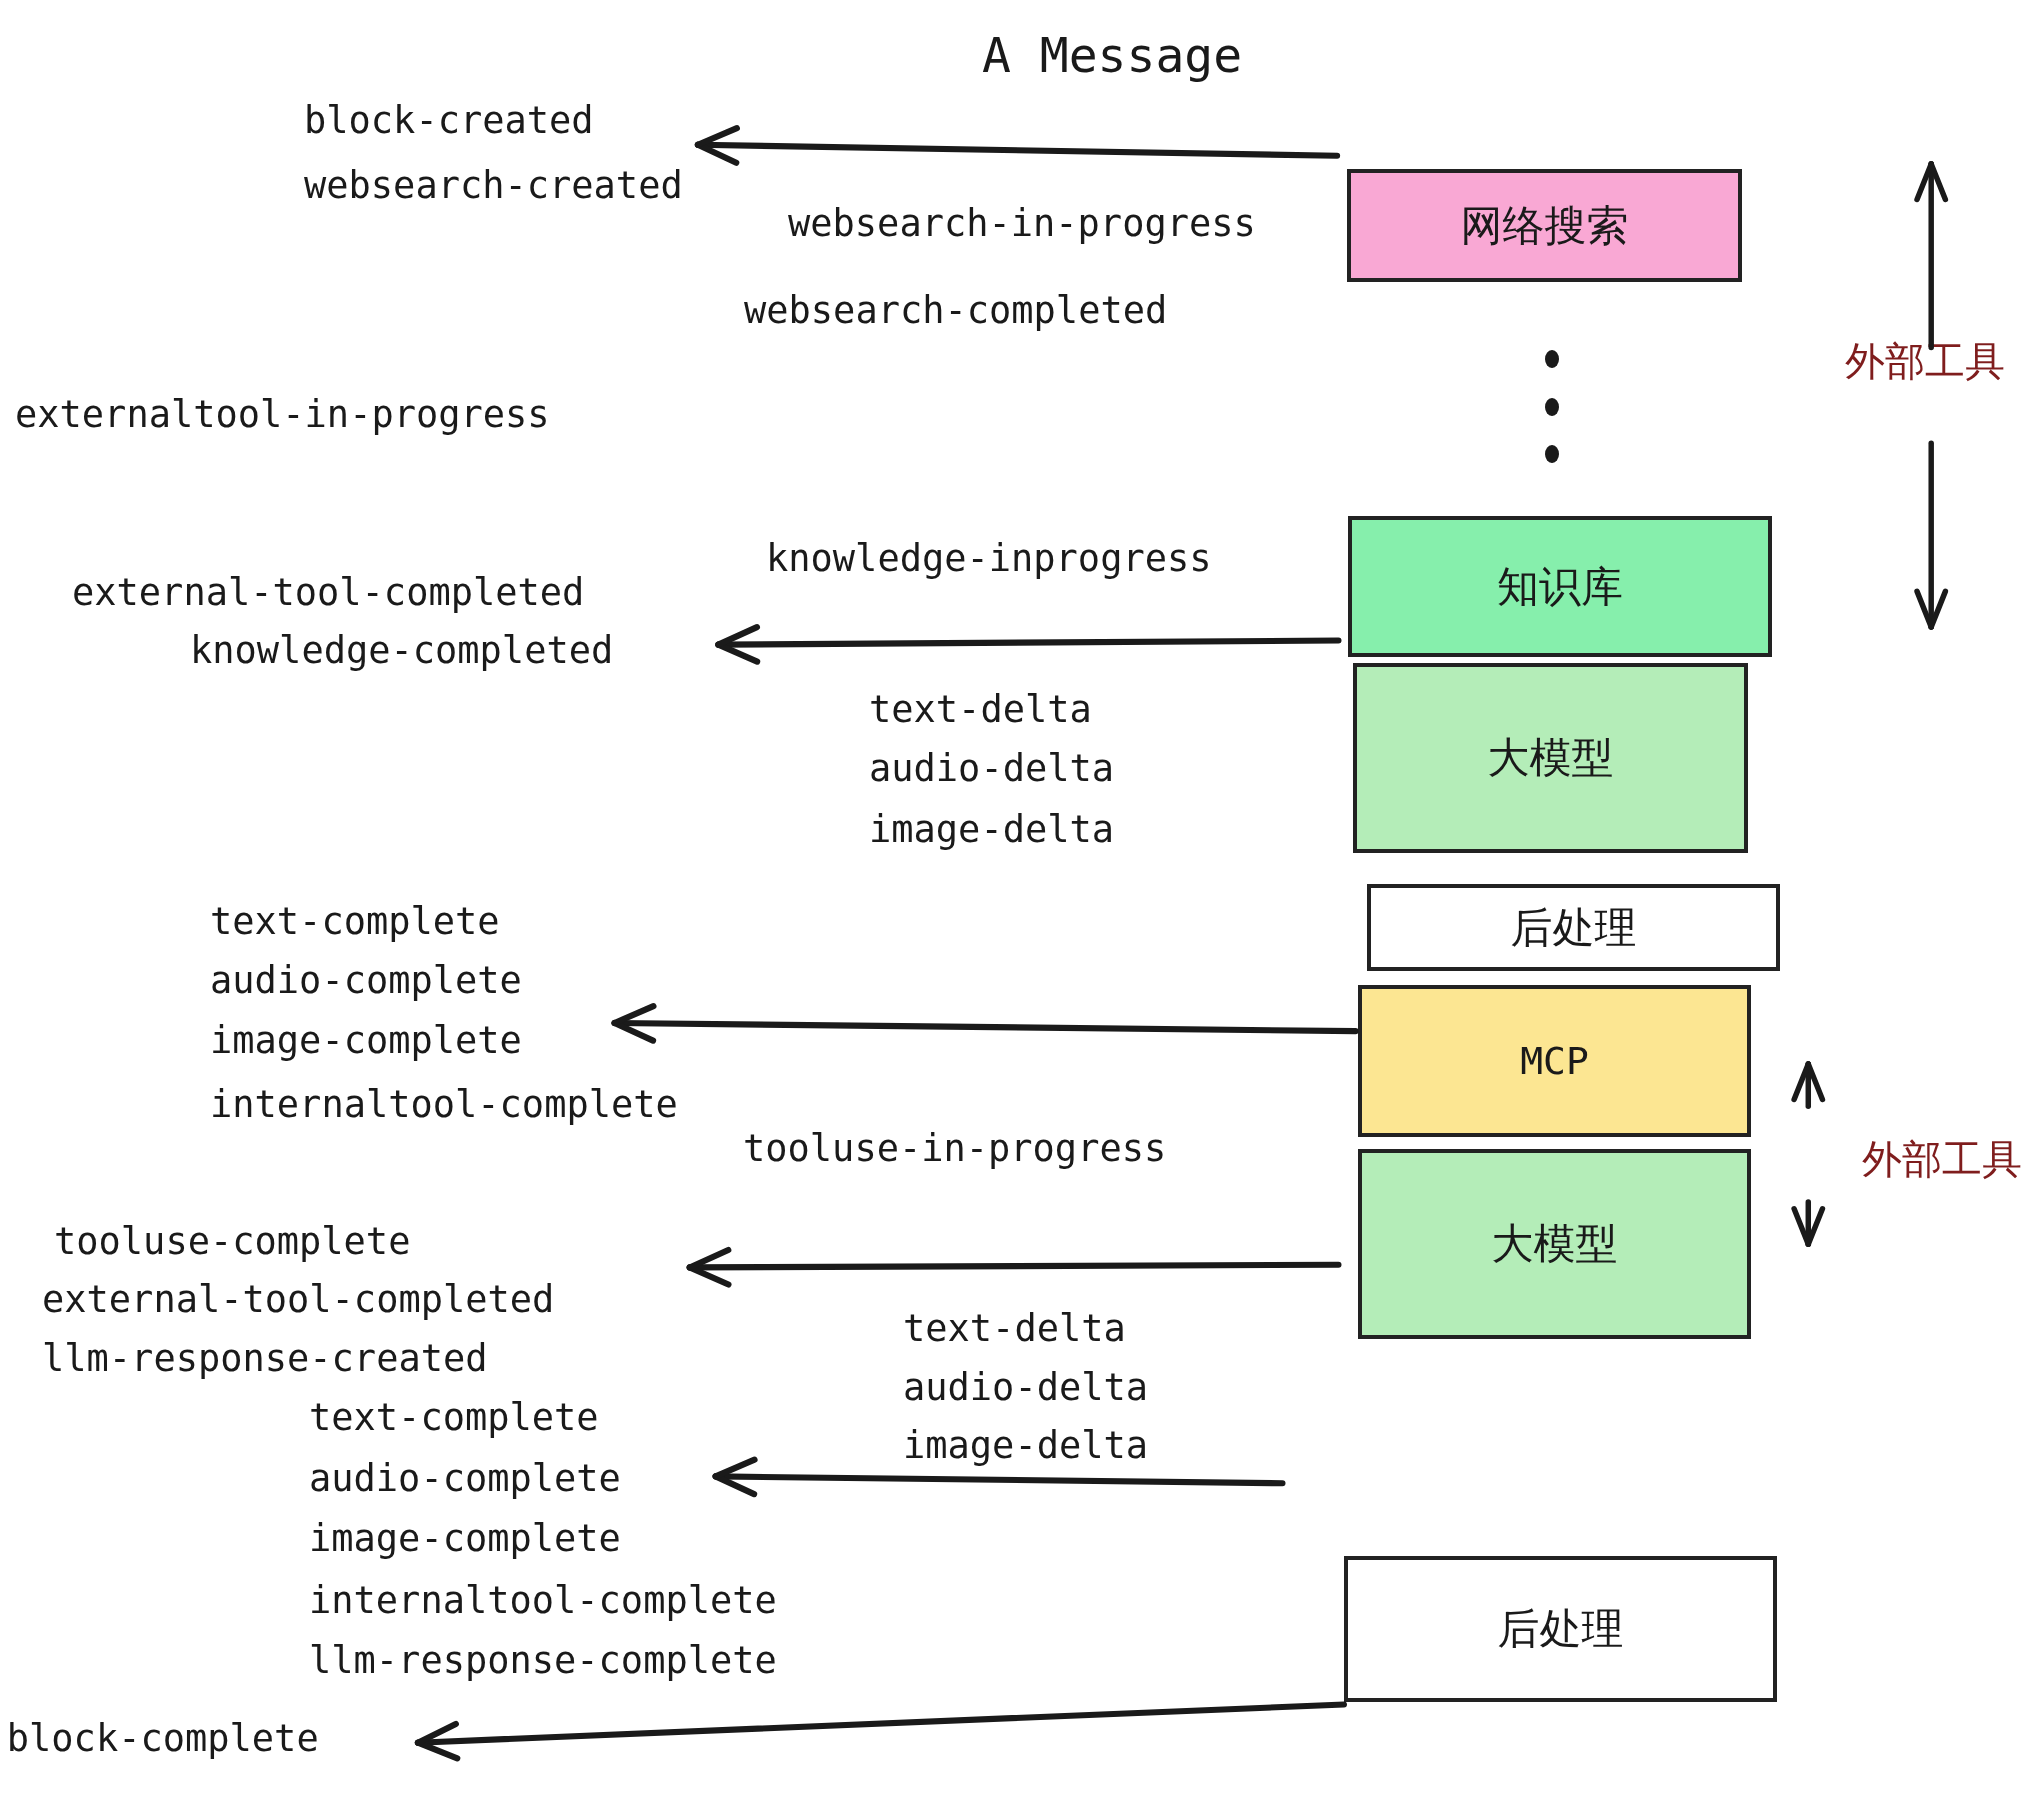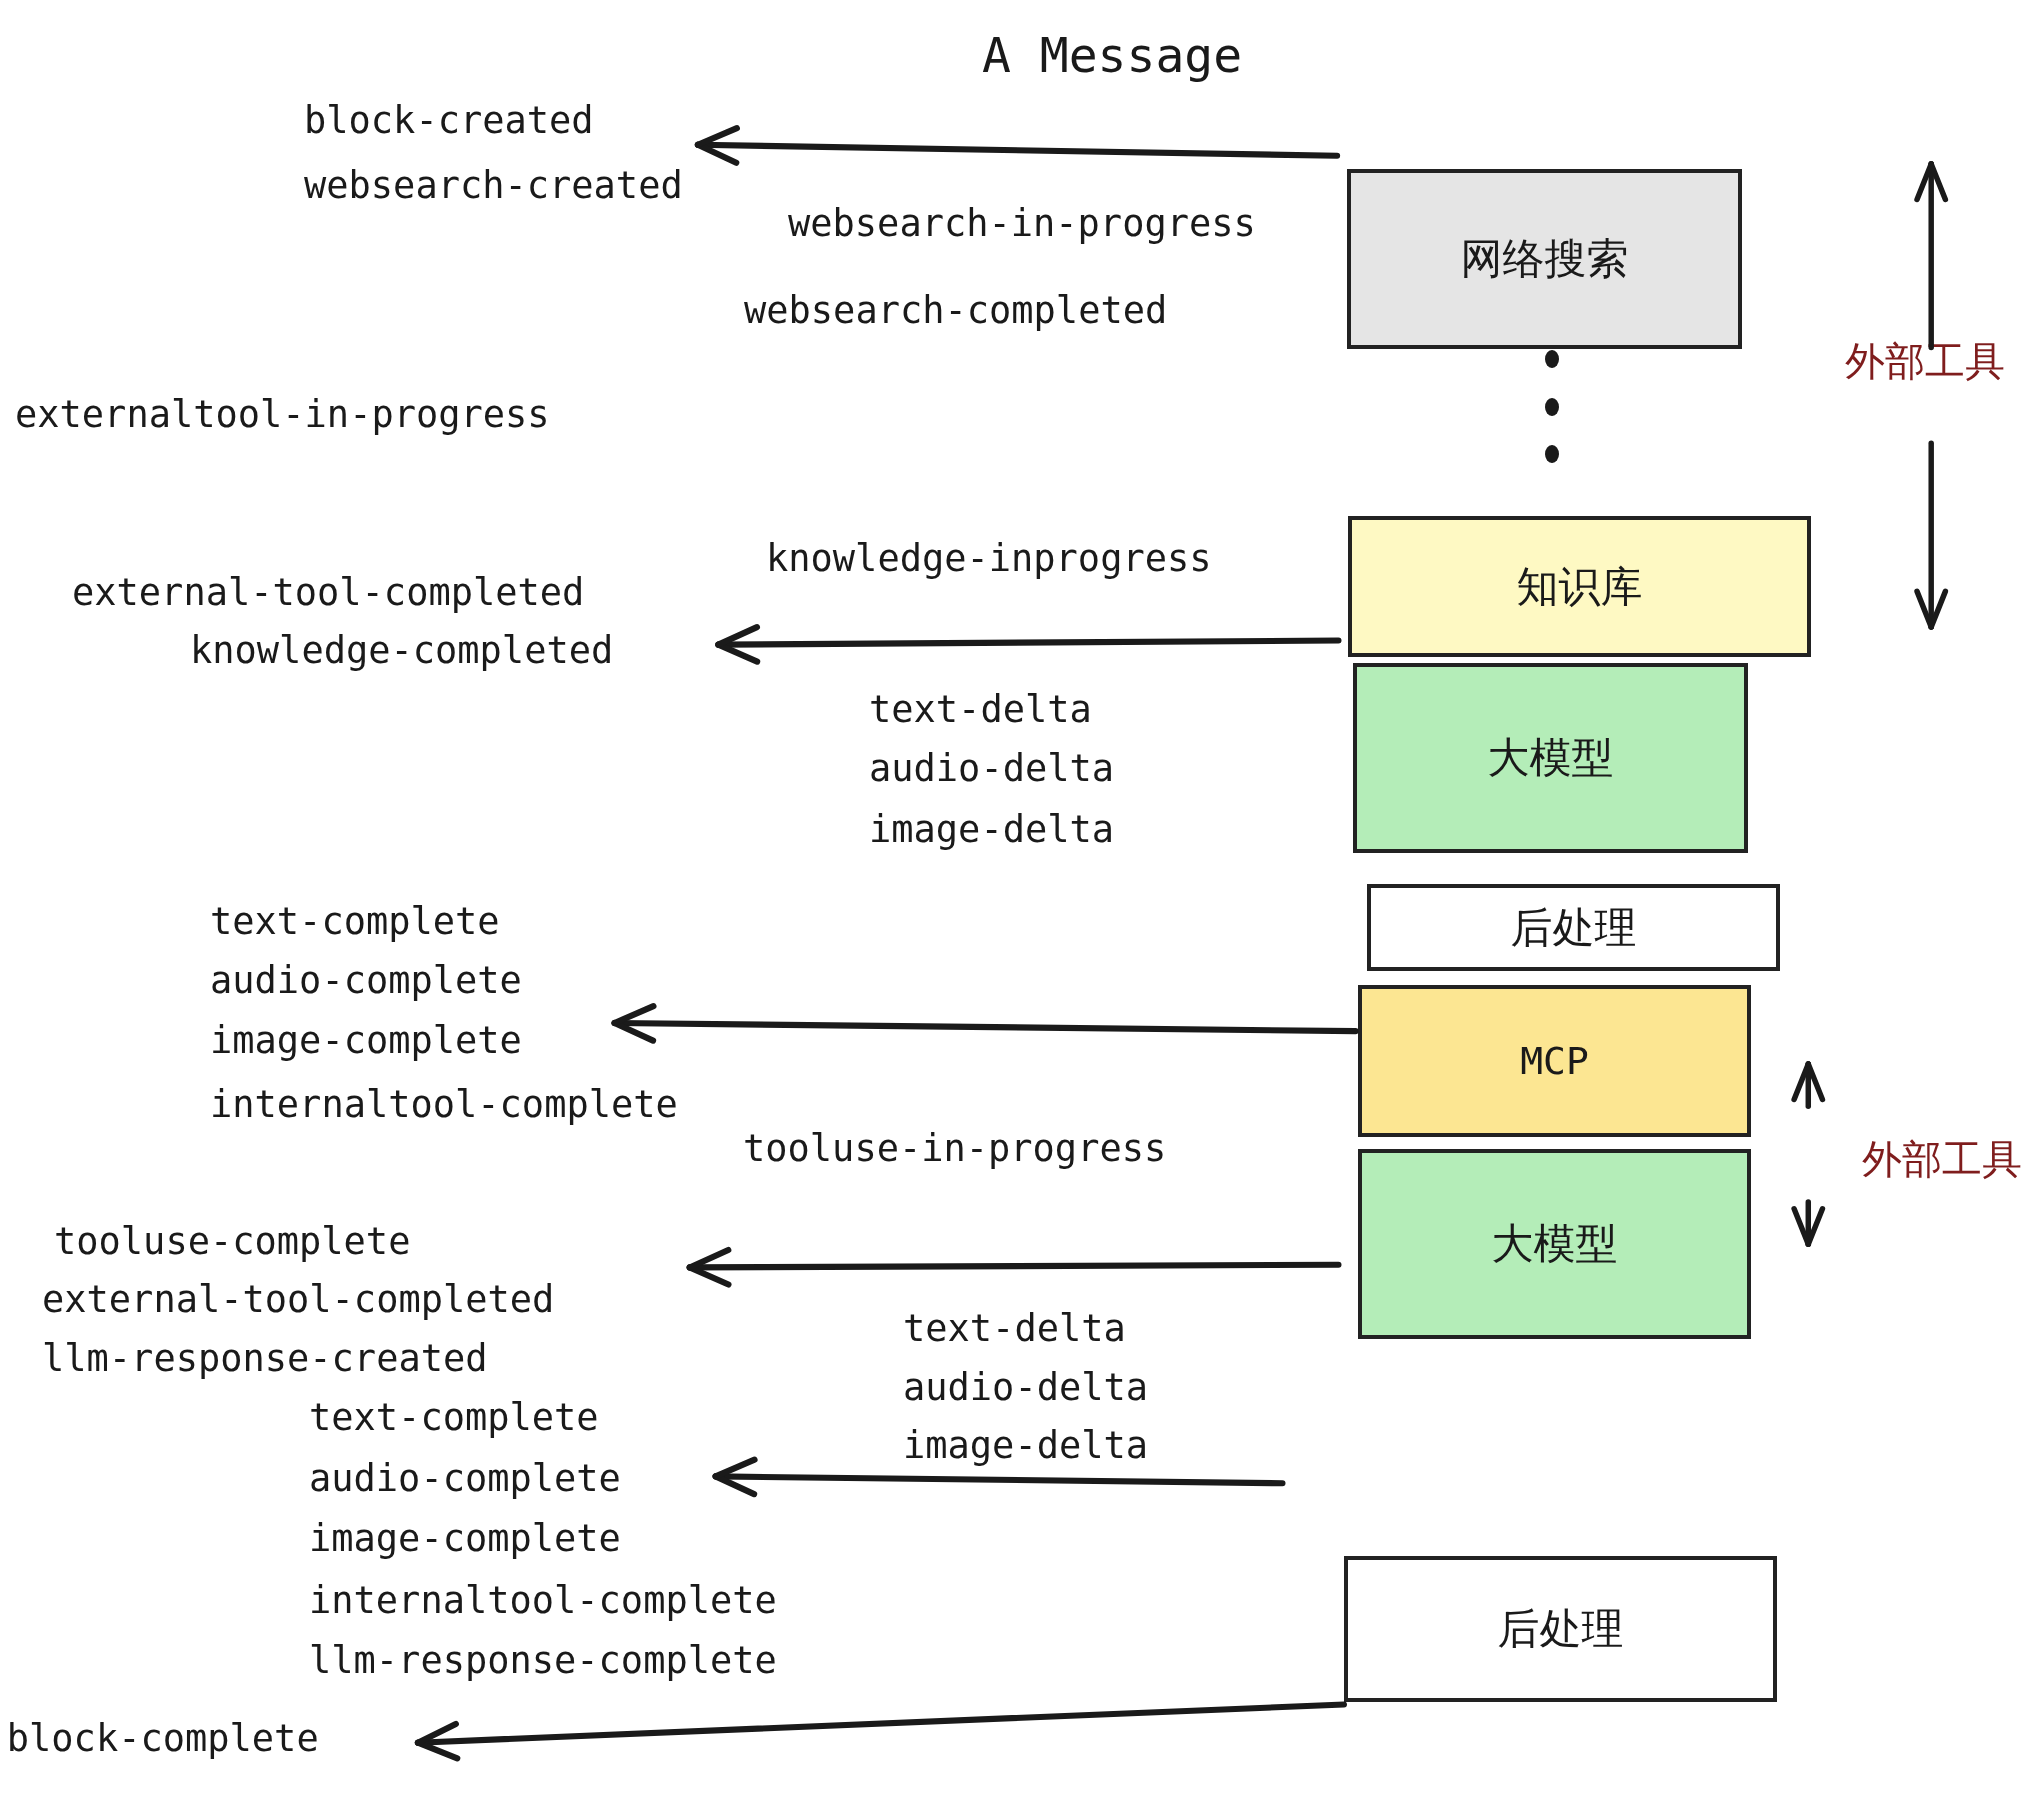--- a/index.html
+++ b/index.html
@@ -75,24 +75,24 @@
     pointer-events: none;
   }
 </style>
 </head>
 <body>
 
 <div id="canvas">
 
   <div class="title" style="left:982px; top:15px;">A Message</div>
 
-  <div class="nodebox" id="node-0" style="left: 1347px; top: 169px; width: 395px; height: 180px; background: #e5e5e5; border-color: rgb(34, 34, 34);">
+  <div class="nodebox" id="node-0" style="left: 1347px; top: 169px; width: 395px; height: 113px; background: #f9a8d4; border-color: rgb(34, 34, 34);">
     <span>网络搜索</span>
   </div>
-  <div class="nodebox" id="node-1" style="left: 1348px; top: 516px; width: 463px; height: 141px; background: #fef9c3; border-color: rgb(34, 34, 34);">
+  <div class="nodebox" id="node-1" style="left: 1348px; top: 516px; width: 424px; height: 141px; background: #86efac; border-color: rgb(34, 34, 34);">
     <span>知识库</span>
   </div>
   <div class="nodebox" id="node-2" style="left: 1353px; top: 663px; width: 395px; height: 190px; background: rgb(180, 237, 184); border-color: rgb(34, 34, 34);">
     <span>大模型</span>
   </div>
   <div class="nodebox" id="node-3" style="left: 1367px; top: 884px; width: 413px; height: 87px; background: rgb(255, 255, 255); border-color: rgb(34, 34, 34);">
     <span>后处理</span>
   </div>
   <div class="nodebox mcp" id="node-4" style="left: 1358px; top: 985px; width: 393px; height: 152px; background: rgb(252, 230, 146); border-color: rgb(34, 34, 34);">
     <span>MCP</span>

